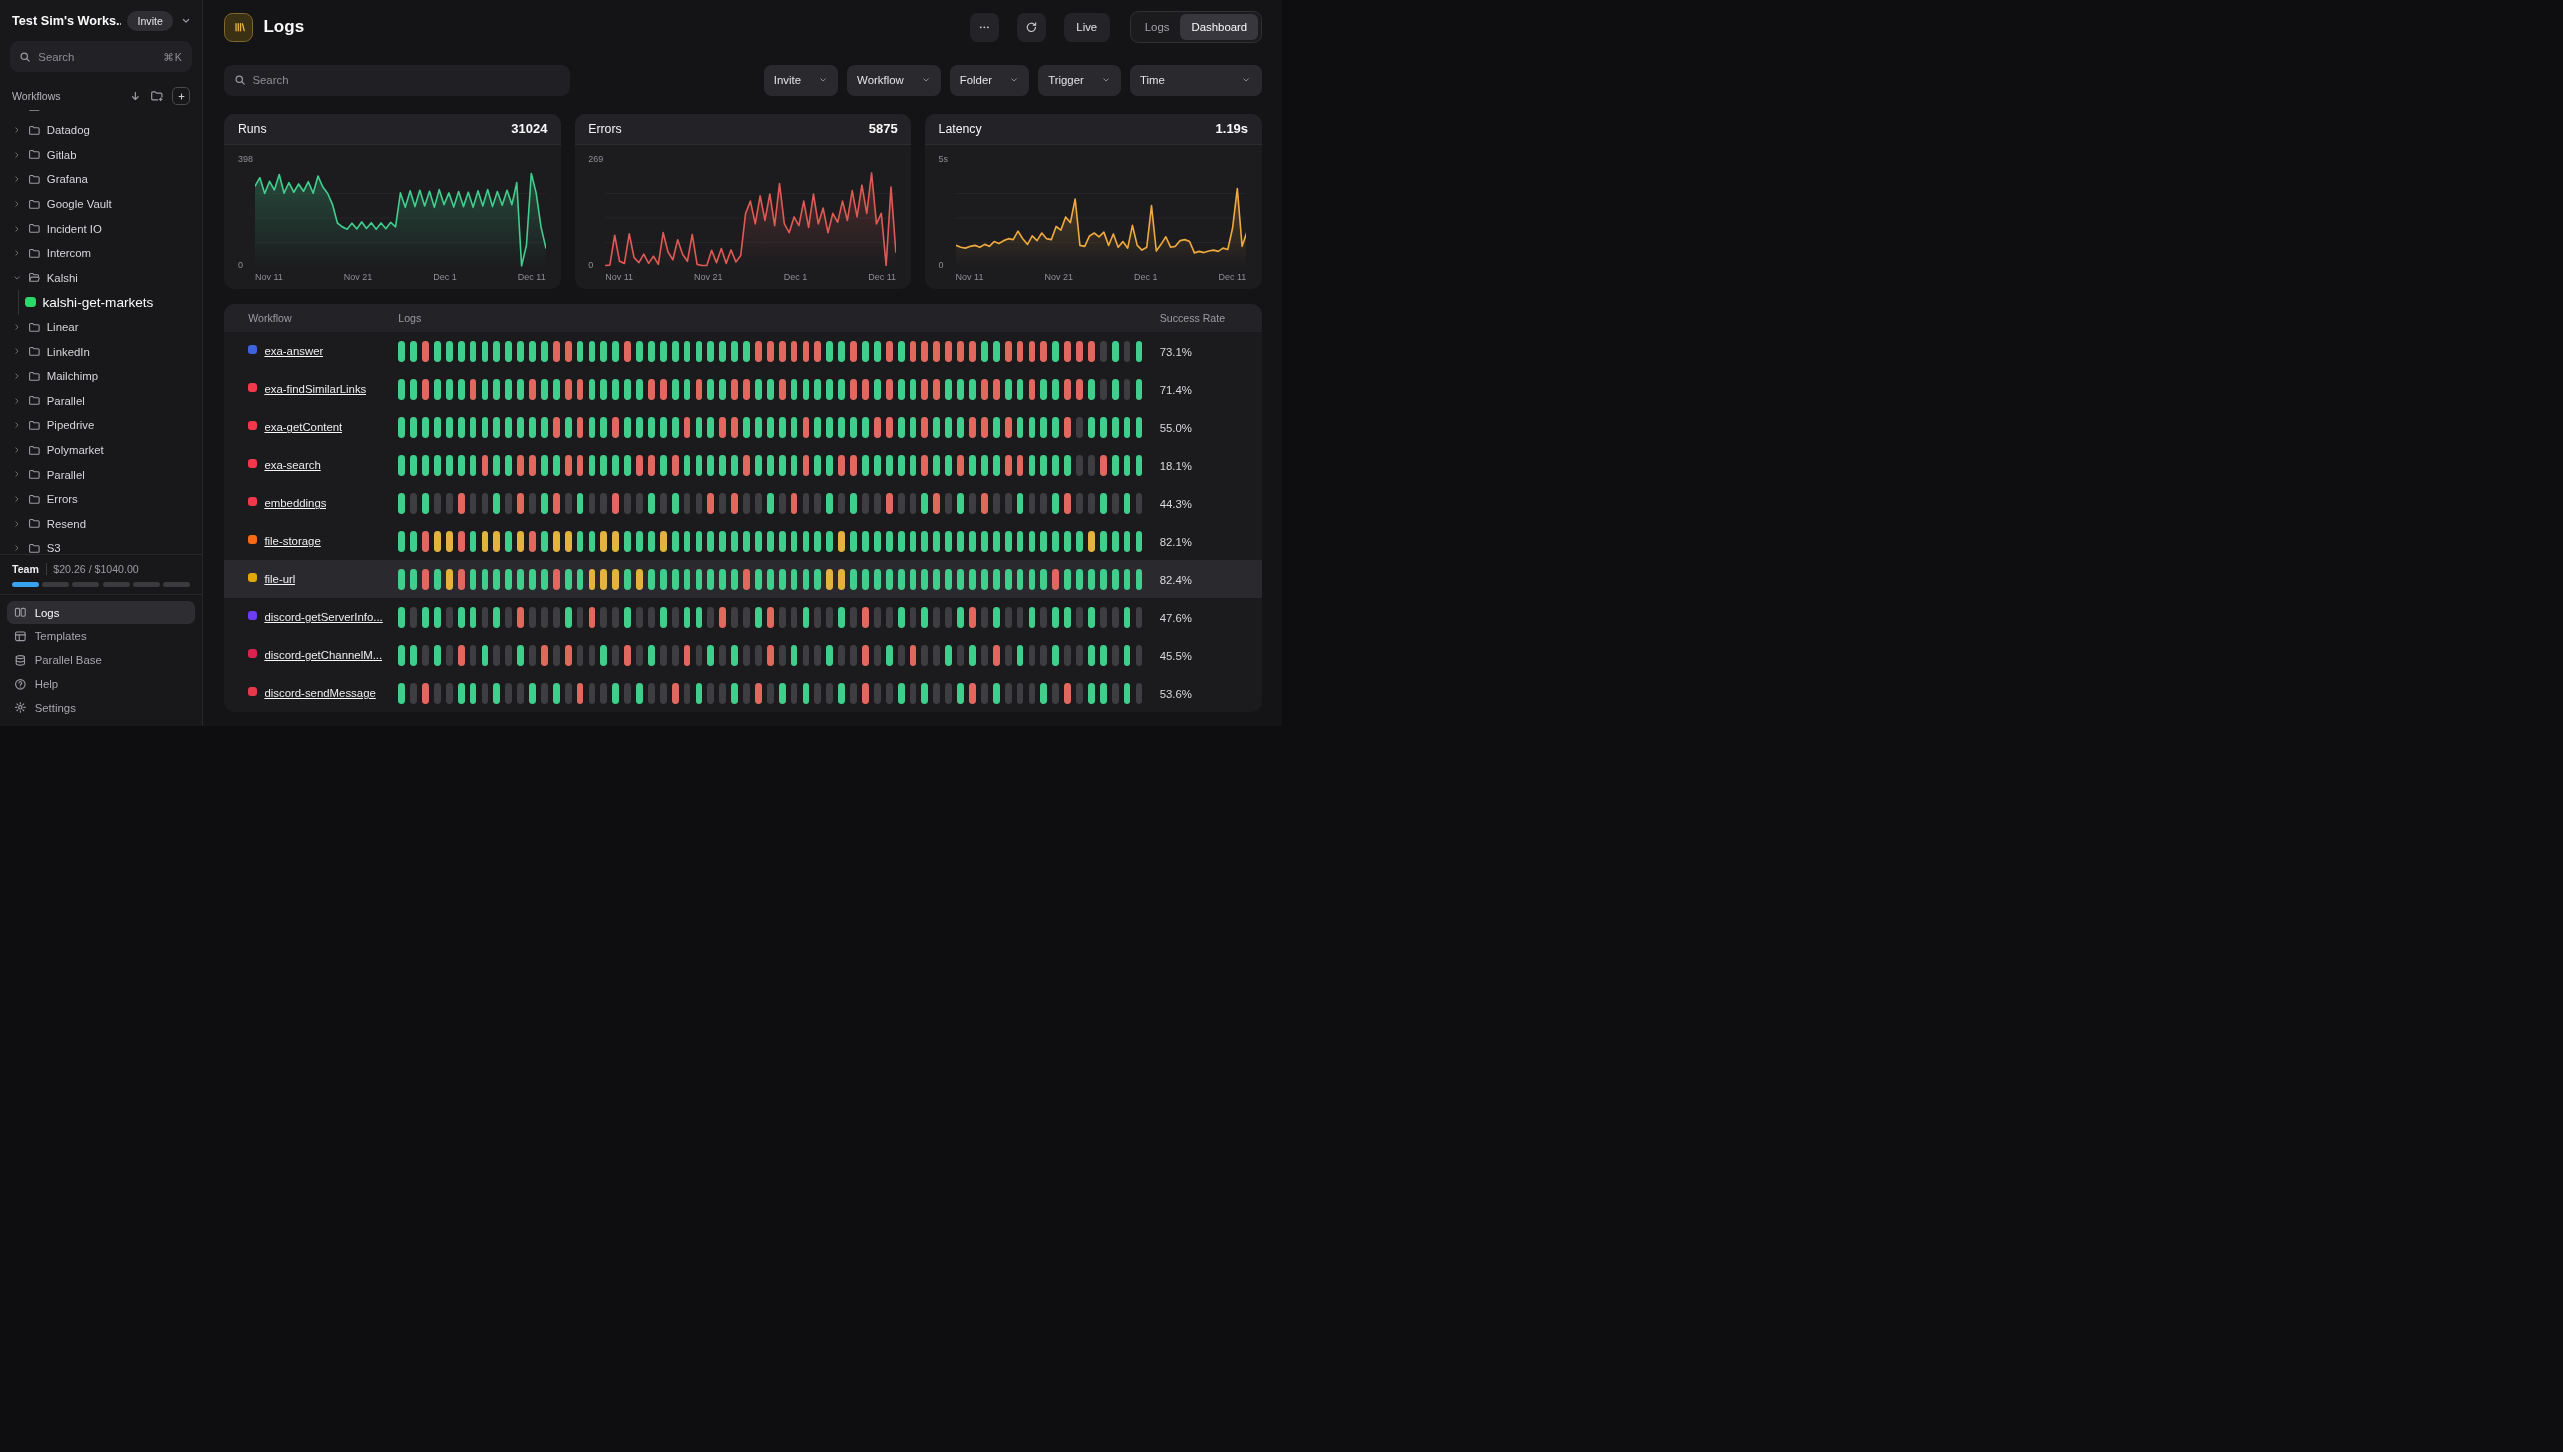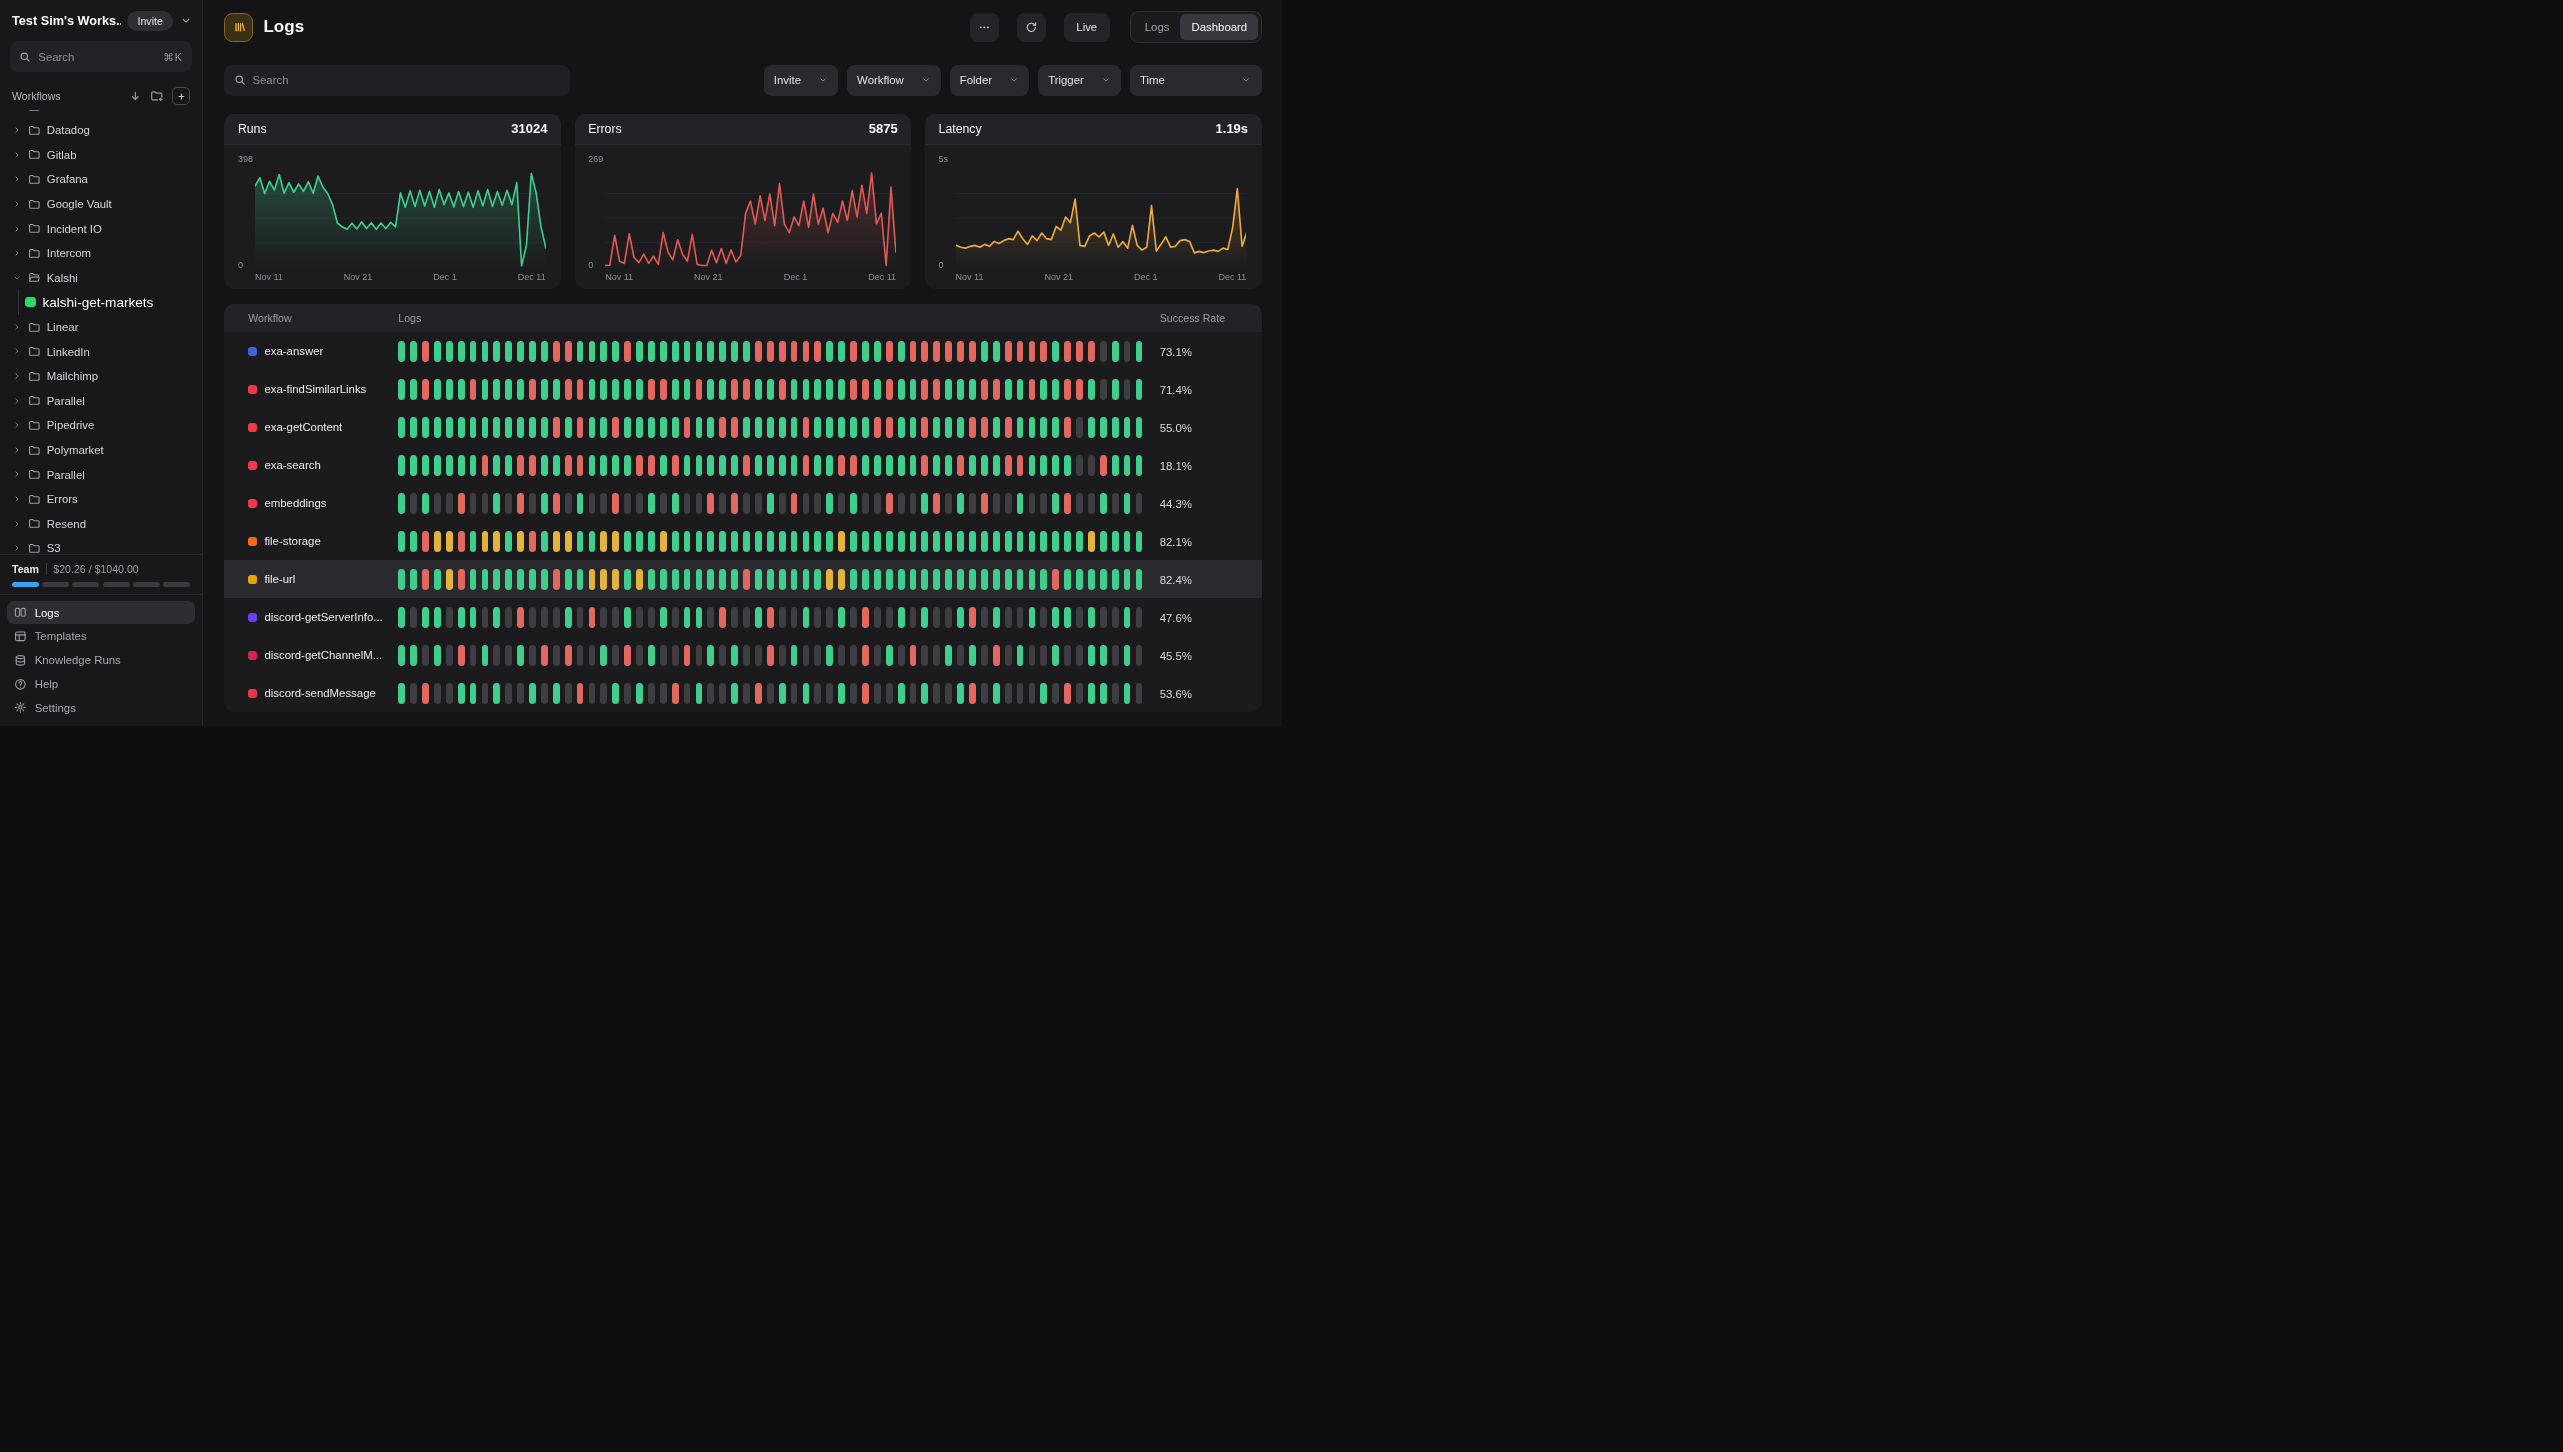--- a/index.html
+++ b/index.html
@@ -72,21 +72,21 @@
   .plot svg { display:block; width:100%; height:100%; }
   .xlabels { display:flex; justify-content:space-between; margin:5.1px 0 1.7px 17px; font-size:9px; color:#8e8e96; }
 
   .table-card { margin-top:15.3px; background:#1b1b1d; border-radius:10.2px; overflow:hidden; }
   .t-head { height:28px; background:#232327; display:flex; align-items:center; font-size:10.6px; color:#9b9ba4; }
   .col-wf { width:174px; flex:none; padding-left:24px; }
   .col-logs { flex:1; min-width:0; }
   .col-rate { width:102px; flex:none; }
   .t-row { height:38px; display:flex; align-items:center; }
   .t-row.hl { background:#2a2a2e; }
-  .t-row .col-wf { display:flex; align-items:center; gap:7.6px; }
+  .t-row .col-wf { display:flex; align-items:flex-start; gap:7.6px;text-decoration:underline; }
   .dot { width:8.5px; height:8.5px; border-radius:3px; flex:none; }
   .wf-name { font-size:11.4px; color:#ececf0; white-space:nowrap; overflow:hidden; }
   .bars { display:flex; gap:5.1px; overflow:hidden; padding-right:12px; }
   .bar { width:6.8px; height:20.3px; border-radius:3.4px; flex:none; }
   .rate { font-size:11.4px; color:#d9d9de; }
 </style>
 </head>
 <body>
 
 <div class="app">
@@ -416,21 +416,21 @@
           <span>Templates</span>
         </div>
         <div class="nav-item">
           <span class="icon">
             <svg width="12.7" height="12.7" viewBox="0 0 16 16" fill="none" stroke="currentColor" stroke-width="1.4" stroke-linecap="round" stroke-linejoin="round">
               <ellipse cx="8" cy="3.9" rx="5.2" ry="1.9"></ellipse>
               <path d="M2.8 3.9v8.2c0 1.05 2.3 1.9 5.2 1.9s5.2-.85 5.2-1.9V3.9"></path>
               <path d="M2.8 8c0 1.05 2.3 1.9 5.2 1.9S13.2 9.05 13.2 8"></path>
             </svg>
           </span>
-          <span>Knowledge Runs</span>
+          <span>Parallel Base</span>
         </div>
         <div class="nav-item">
           <span class="icon">
             <svg width="12.7" height="12.7" viewBox="0 0 16 16" fill="none" stroke="currentColor" stroke-width="1.4" stroke-linecap="round" stroke-linejoin="round">
               <circle cx="8" cy="8" r="6"></circle>
               <path d="M6.3 6.3a1.75 1.75 0 1 1 2.55 1.65c-.55.3-.85.65-.85 1.25"></path>
               <circle cx="8" cy="11.4" r=".8" fill="currentColor" stroke="none"></circle>
             </svg>
           </span>
           <span>Help</span>

